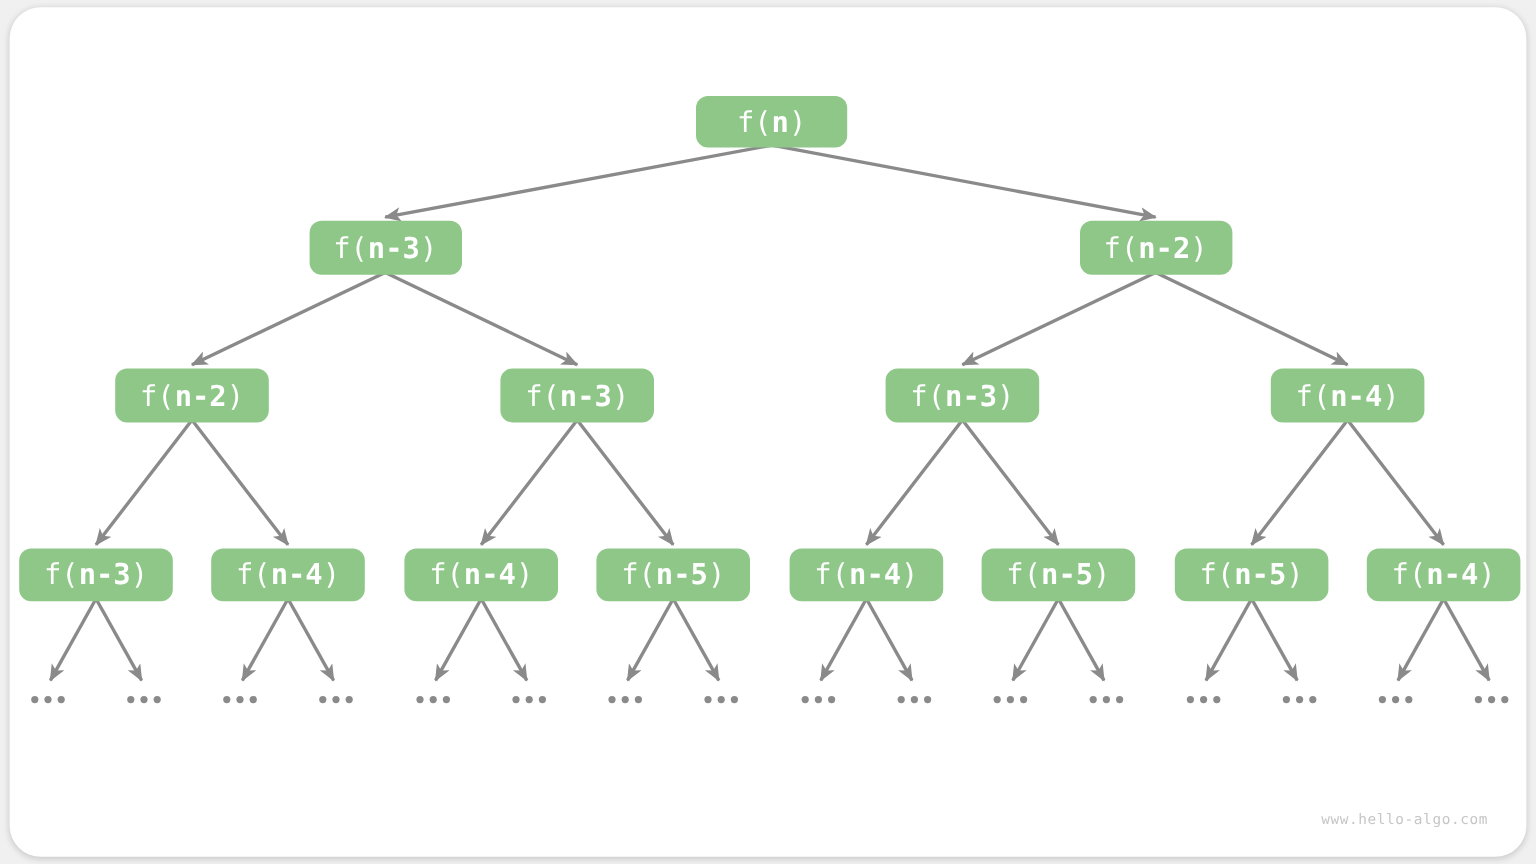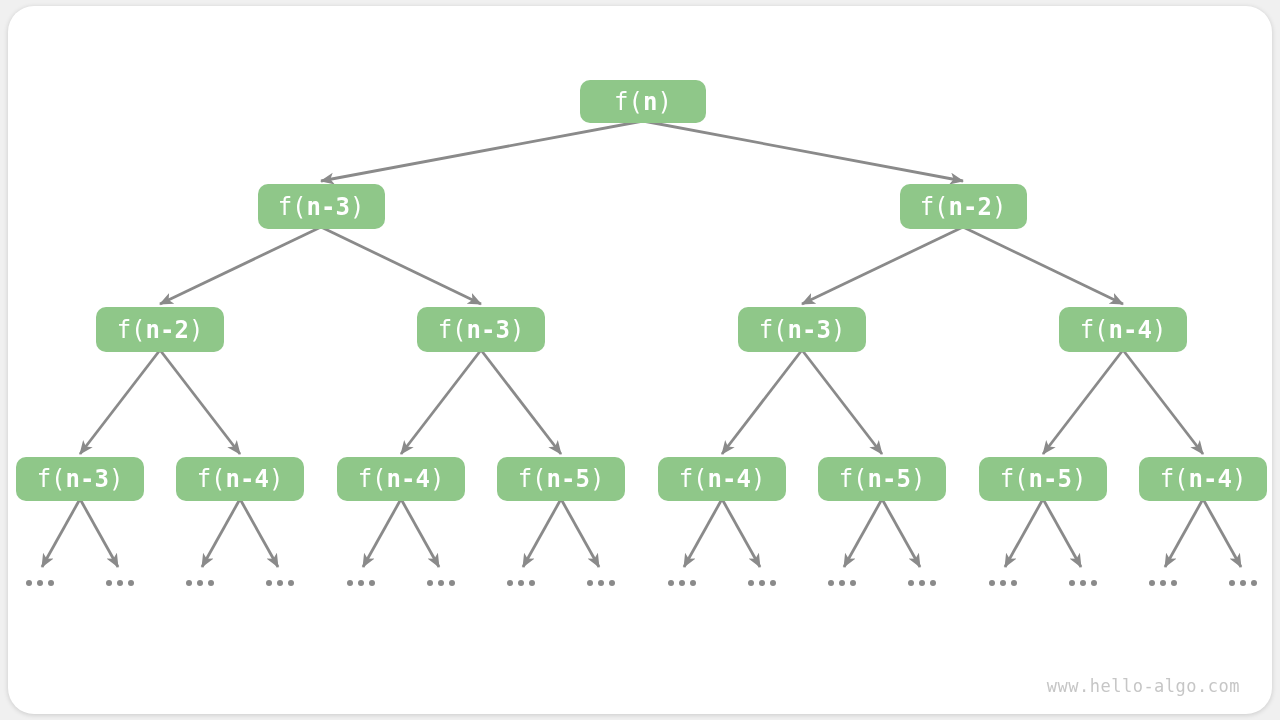--- a/index.html
+++ b/index.html
@@ -56,21 +56,21 @@
   }
   .leaf .dot {
     width: 6px;
     height: 6px;
     border-radius: 50%;
   }
   .watermark {
     position: absolute;
     right: 40px;
     top: 676px;
-    font-size: 17px;
+    font-size: 12px;
     letter-spacing: 0.5px;
     color: #c6c6c6;
   }
 </style>
 </head>
 <body>
 
 <div class="page" style="background: rgb(240, 240, 240);">
   <div class="card" style="background: rgb(255, 255, 255);"></div>
   <svg class="edges" viewBox="0 0 1280 720" xmlns="http://www.w3.org/2000/svg">

